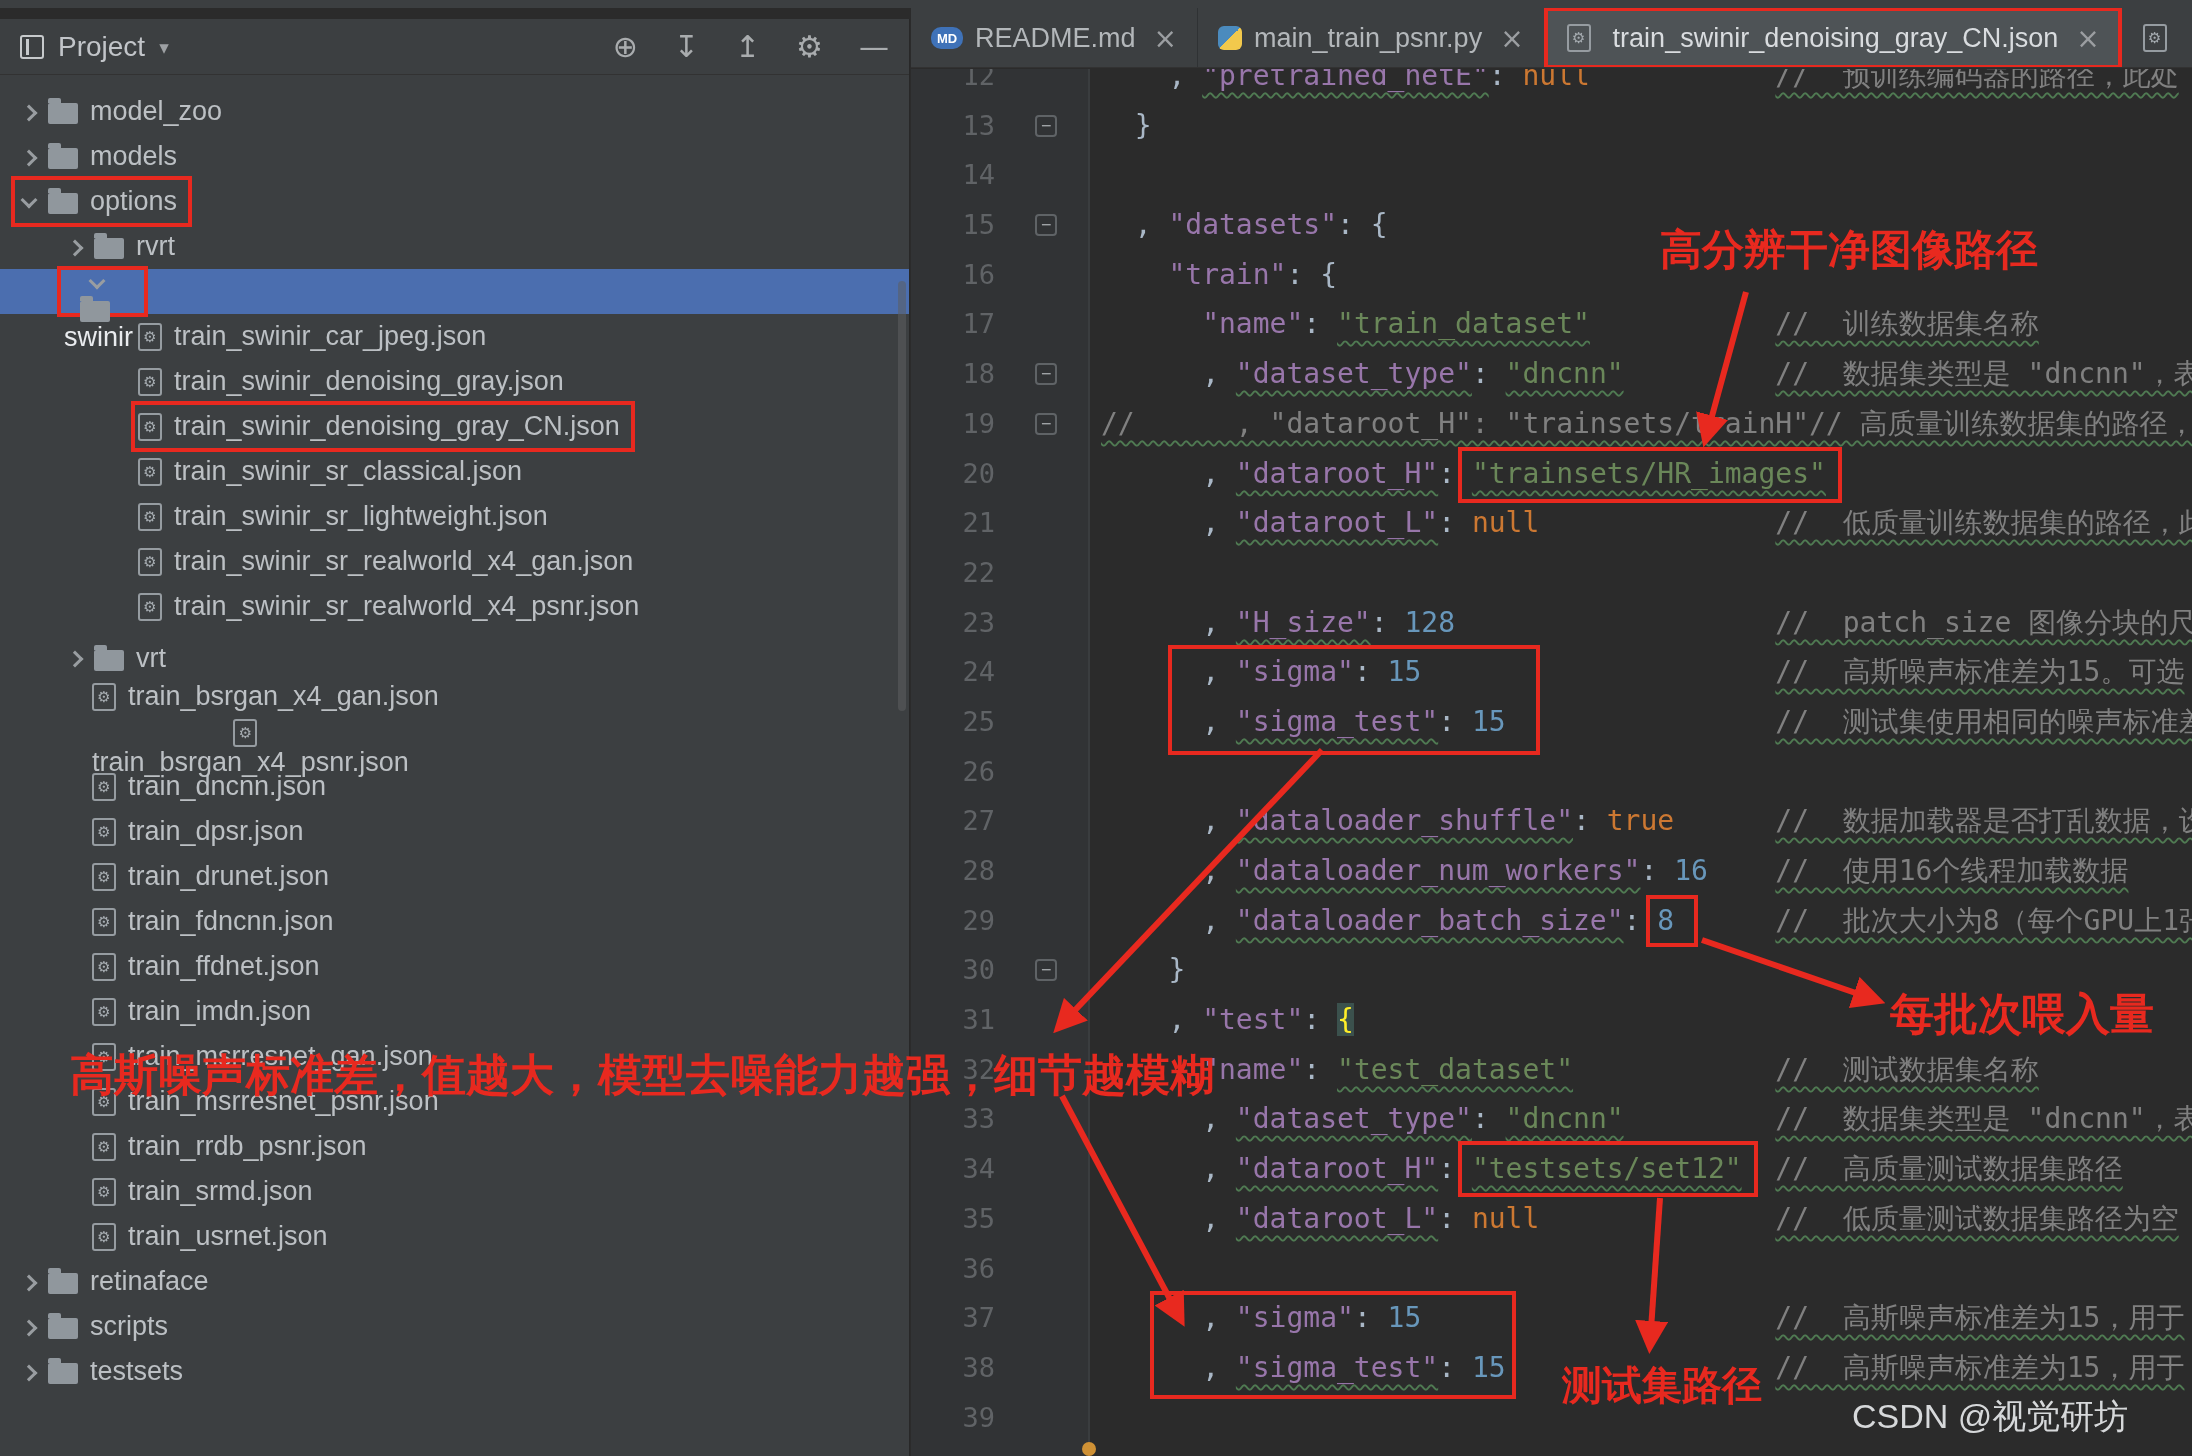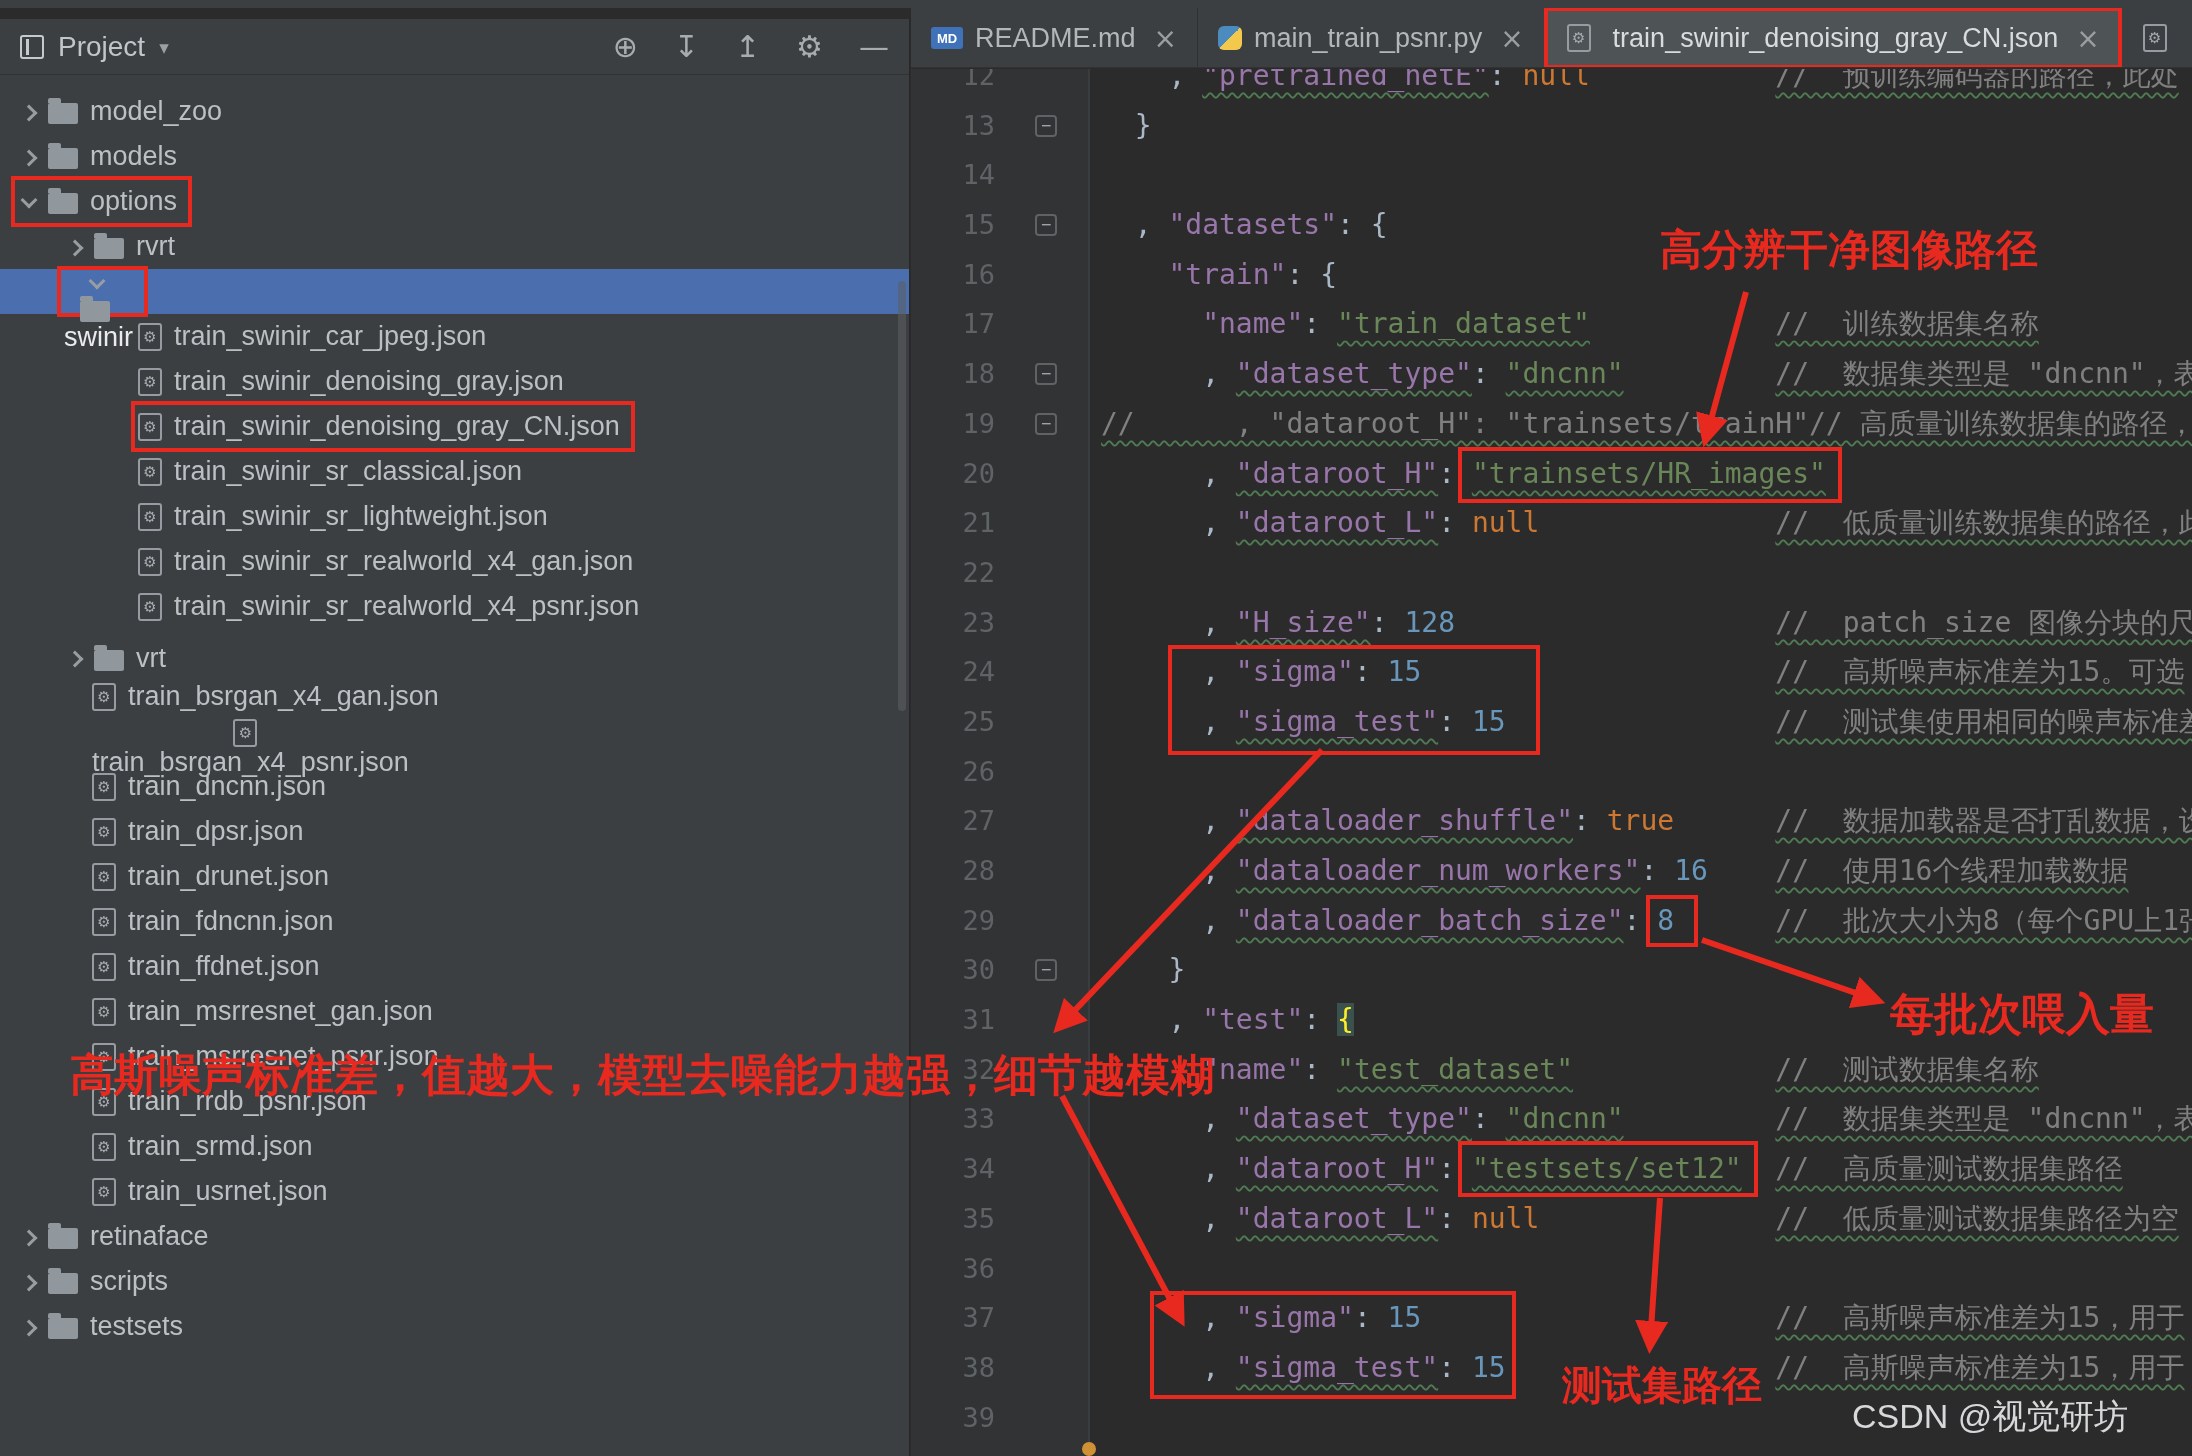--- a/index.html
+++ b/index.html
@@ -31,21 +31,21 @@
   .tree-label{margin-left:2px}
   .panel-scroll{position:absolute;right:3px;top:262px;width:8px;height:430px;background:#5c5f61;border-radius:4px;opacity:.55;z-index:10}
 
   
   .editor-area{position:absolute;left:911px;top:8px;right:0;bottom:0;background:#2b2b2b}
   .tab-bar{height:60px;background:#3c3f41;display:flex;overflow:hidden;border-bottom:1px solid #323232}
   .tab{display:flex;align-items:center;gap:12px;padding:0 20px;font-size:27px;color:#b3b7ba;border-right:1px solid #2f3234;white-space:nowrap;flex:0 0 auto;height:60px}
   .tab.active{background:#4e5356;color:#d9dcdf}
   .tab.boxed{outline:4px solid #e8291f;outline-offset:-3px}
   .tab .close{color:#9b9ea1;font-size:28px;margin-left:6px;font-family:"DejaVu Sans",sans-serif}
-  .icon-md{width:32px;height:22px;background:#3f72b8;border-radius:3px;color:#fff;font-size:13px;font-weight:bold;display:flex;align-items:center;justify-content:center;flex:0 0 auto}
+  .icon-md{width:32px;height:22px;background:#3f72b8;border-radius:10px;color:#fff;font-size:13px;font-weight:bold;display:flex;align-items:center;justify-content:center;flex:0 0 auto}
   .icon-py{width:24px;height:24px;border-radius:6px;background:linear-gradient(135deg,#4b8bbe 50%,#f2c94c 50%);flex:0 0 auto}
   .editor-body{position:absolute;top:61px;left:0;right:0;bottom:0;overflow:hidden;
      background:linear-gradient(to right,#313335 0,#313335 177px,#3a3d3f 177px,#3a3d3f 179px,#2b2b2b 179px)}
   .lines{margin-top:-18px;font-family:"DejaVu Sans Mono",monospace;font-size:28px}
   .line{display:flex;height:49.7px;line-height:49.7px}
   .ln{flex:0 0 100px;text-align:right;padding-right:16px;color:#606366;font-size:27px}
   .gut{flex:0 0 78px;position:relative}
   .fold-icon{position:absolute;left:24px;top:50%;transform:translateY(-50%);width:22px;height:22px;border:2px solid #5f6366;border-radius:4px;color:#9fa3a6;font-size:17px;line-height:17px;text-align:center}
   .codeline{white-space:pre;flex:1;color:#a9b7c6;padding-left:12px}
   .tk-p{color:#a9b7c6}
@@ -206,20 +206,26 @@
         </div>
         <div class="tree-row">
           <span class="row-inner" style="margin-left: 74px;">
             <span class="icon-json"></span>
             <span class="tree-label">train_ffdnet.json</span>
           </span>
         </div>
         <div class="tree-row">
           <span class="row-inner" style="margin-left: 74px;">
             <span class="icon-json"></span>
+            <span class="tree-label">train_imdn.json</span>
+          </span>
+        </div>
+        <div class="tree-row">
+          <span class="row-inner" style="margin-left: 74px;">
+            <span class="icon-json"></span>
             <span class="tree-label">train_msrresnet_gan.json</span>
           </span>
         </div>
         <div class="tree-row">
           <span class="row-inner" style="margin-left: 74px;">
             <span class="icon-json"></span>
             <span class="tree-label">train_msrresnet_psnr.json</span>
           </span>
         </div>
         <div class="tree-row">

